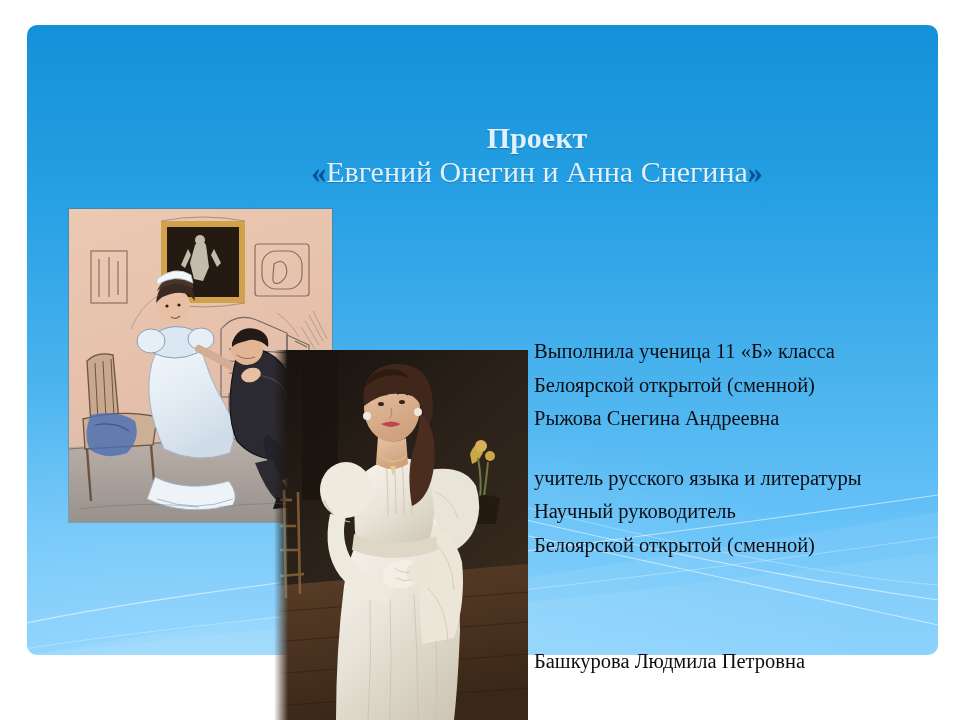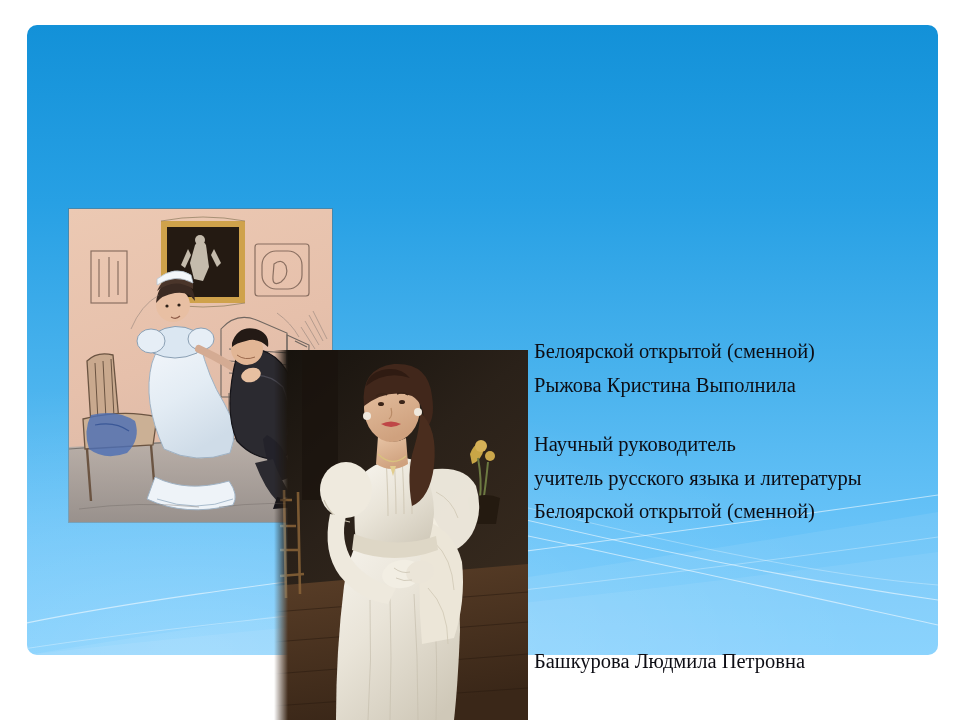--- a/index.html
+++ b/index.html
@@ -62,20 +62,24 @@
         <path d="M 330 455 C 520 500 700 545 911 575"></path>
       </g>
       <g fill="none" stroke="#ffffff" stroke-opacity="0.30" stroke-width="1">
         <path d="M -10 625 C 200 592 470 575 911 512"></path>
         <path d="M 360 448 C 560 498 760 548 911 560"></path>
       </g>
       <path d="M 0 630 C 240 590 520 552 911 487 L 911 630 Z" fill="#ffffff" fill-opacity="0.08" stroke="none"></path>
       <path d="M 0 630 C 200 606 500 583 911 527 L 911 630 Z" fill="#ffffff" fill-opacity="0.07" stroke="none"></path>
     </svg>
 
+    <div class="title-box">
+      <span class="title-l1">Проект</span>
+      <span class="title-l2"><span class="guil">«</span><span>Евгений Онегин и Анна Снегина</span><span class="guil">»</span></span>
+    </div>
 
     <div class="sketch">
       <svg width="263" height="313" viewBox="0 0 263 313">
         <defs>
           <linearGradient id="paper" x1="0" y1="0" x2="0.3" y2="1">
             <stop offset="0%" stop-color="#ecc9b3"></stop>
             <stop offset="55%" stop-color="#e6c0ab"></stop>
             <stop offset="100%" stop-color="#d9b7a5"></stop>
           </linearGradient>
           <linearGradient id="gown" x1="0" y1="0" x2="0.4" y2="1">
@@ -174,25 +178,26 @@
 
         <g stroke="#6d6763" stroke-width=".8" opacity="0.5" fill="none">
           <path d="M232 118 l14 22 M236 112 l14 24 M240 106 l14 26 M244 102 l14 28"></path>
           <path d="M10 300 q60 -8 120 -2 M150 298 q50 -6 100 -2"></path>
           <path d="M62 120 q10 -24 28 -34 M208 104 q14 10 22 24"></path>
         </g>
       </svg>
     </div>
 
     <div class="text-col" style="left:507px;top:310px;">
+      <div class="tline">Выполнила ученица 11 «Б» класса</div>
       <div class="tline">Белоярской открытой (сменной)</div>
-      <div class="tline">Рыжова Кристина Выполнила</div>
+      <div class="tline">Рыжова Снегина Андреевна</div>
       <div class="tgap"></div>
+      <div class="tline">учитель русского языка и литературы</div>
       <div class="tline">Научный руководитель</div>
-      <div class="tline">учитель русского языка и литературы</div>
       <div class="tline">Белоярской открытой (сменной)</div>
     </div>
   </div>
 
   <div class="tline" style="position:absolute;left:534px;top:645px;">Башкурова  Людмила  Петровна</div>
 
   <div class="photo">
     <svg width="254" height="370" viewBox="0 0 254 370">
       <defs>
         <linearGradient id="bg" x1="0" y1="0" x2="0.6" y2="1">

